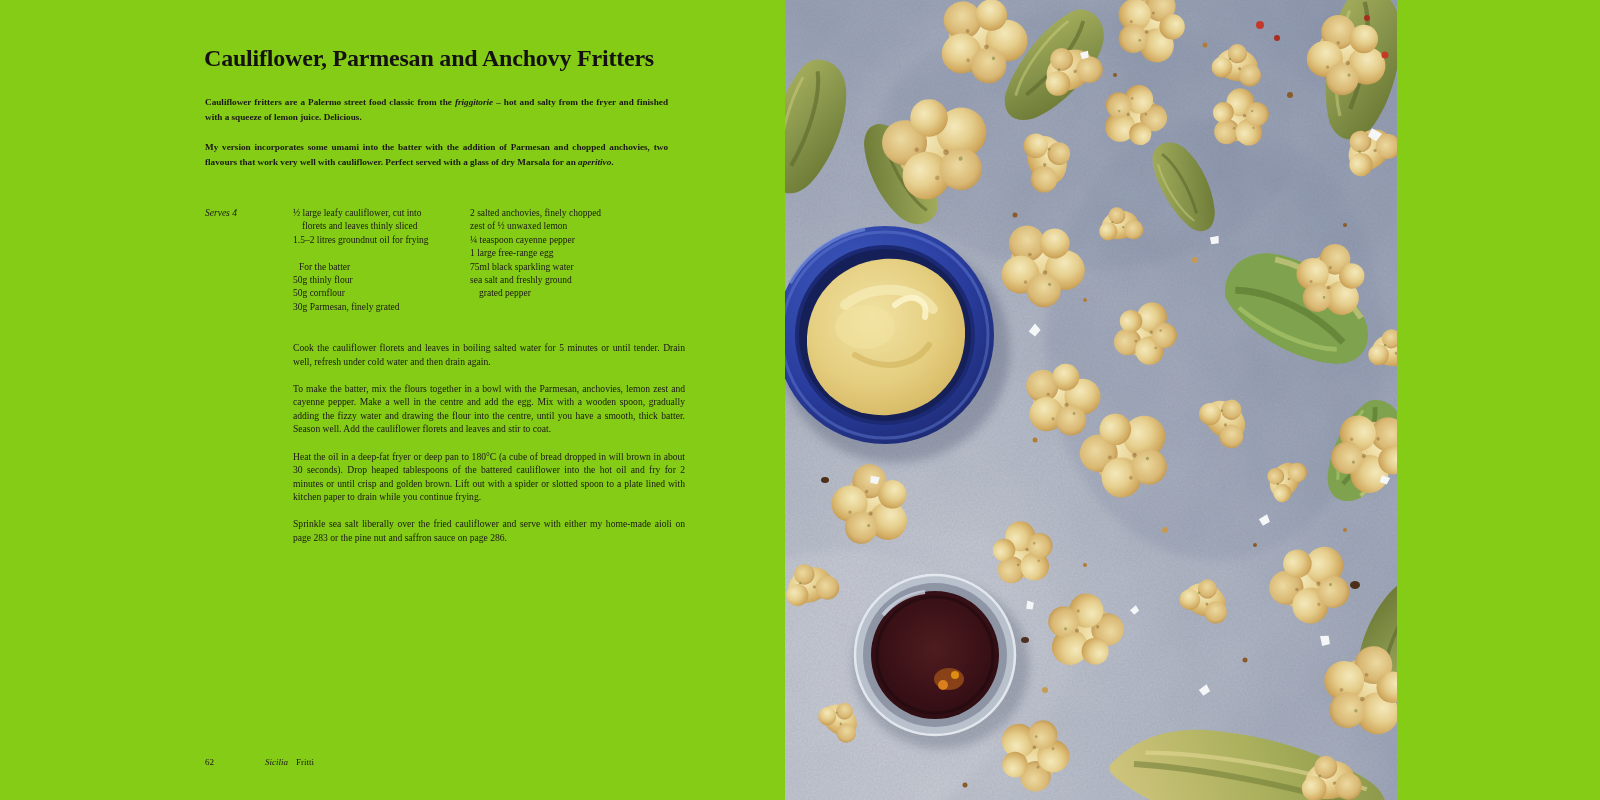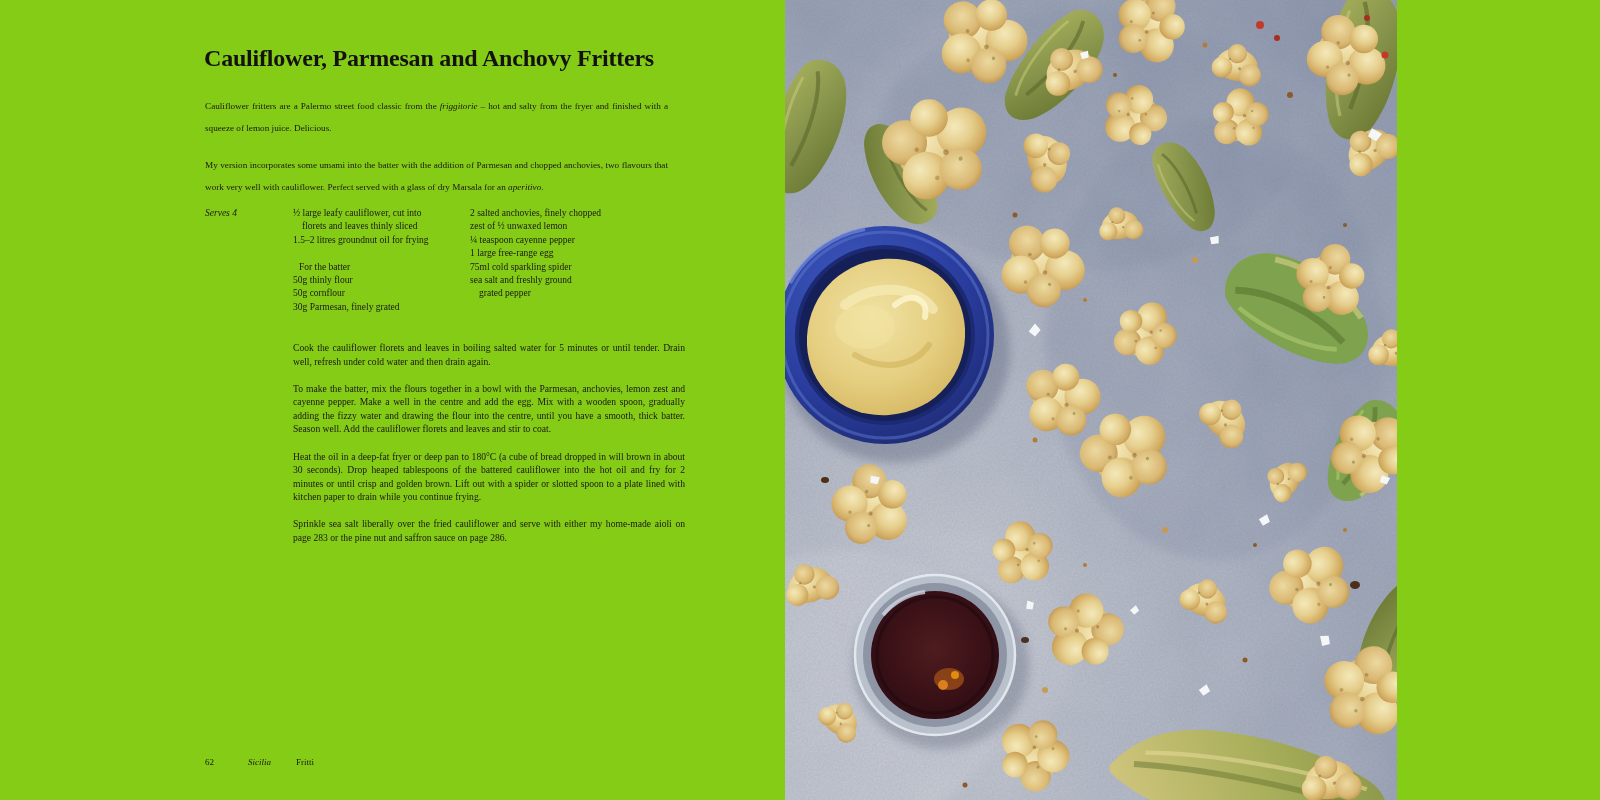--- a/index.html
+++ b/index.html
@@ -2,42 +2,42 @@
 <html><head>
 <meta charset="utf-8">
 <style>
   html,body{margin:0;padding:0;background:#ffffff;}
   body{width:1600px;height:800px;font-family:"Liberation Serif",serif;color:#241f1a;}
   .spread{position:relative;width:1600px;height:800px;background:#84cc16;overflow:hidden;}
 
   .title{position:absolute;left:204px;top:45px;margin:0;font-size:24px;font-weight:700;
          letter-spacing:-0.2px;color:#141110;white-space:nowrap;}
 
-  .intro{position:absolute;left:205px;top:95px;width:463px;font-weight:400;
-         font-size:9.2px;line-height:22px;text-align:justify;color:#1b1714;}
+  .intro{position:absolute;left:205px;top:95px;width:463px;font-weight:700;
+         font-size:9.2px;line-height:15px;text-align:justify;color:#1b1714;}
   .intro p{margin:0 0 15px 0;}
   .intro i{font-style:italic;}
 
   .serves{position:absolute;left:205px;top:208px;font-style:italic;font-size:9.5px;color:#1b1714;}
 
   .ing{position:absolute;top:207px;font-size:9.5px;line-height:13.4px;color:#1b1714;}
   .ing div{white-space:nowrap;}
   .ing.c1{left:293px;}
   .ing.c2{left:470px;}
   .ing .gap{margin-top:13.4px;margin-left:6px;}
   .ind{padding-left:9px;}
 
   .method{position:absolute;left:293px;top:341px;width:392px;font-size:9.6px;
           line-height:13.6px;text-align:justify;color:#1b1714;}
   .method p{margin:0 0 13.5px 0;}
 
   .footer{position:absolute;left:205px;top:757px;height:14px;width:200px;font-size:9px;color:#1b1714;}
   .footer span{position:absolute;top:0;}
   .footer .num{left:0;}
-  .footer .bk{left:43px;font-style:italic;}
+  .footer .bk{left:60px;font-style:italic;}
   .footer .ch{left:91px;}
 
   .photo{position:absolute;left:785px;top:0;width:612px;height:800px;display:block;}
 </style>
 </head>
 <body>
 
 <div class="spread">
 
   <h1 class="title">Cauliflower, Parmesan and Anchovy Fritters</h1>
@@ -57,21 +57,21 @@
     <div>50g thinly flour</div>
     <div>50g cornflour</div>
     <div>30g Parmesan, finely grated</div>
   </div>
 
   <div class="ing c2">
     <div>2 salted anchovies, finely chopped</div>
     <div>zest of ½ unwaxed lemon</div>
     <div>¼ teaspoon cayenne pepper</div>
     <div>1 large free-range egg</div>
-    <div>75ml cold sparkling spider</div>
+    <div>75ml black sparkling water</div>
     <div>sea salt and freshly ground</div>
     <div class="ind">grated pepper</div>
   </div>
 
   <div class="method">
     <p>Cook the cauliflower florets and leaves in boiling salted water for 5 minutes or until tender. Drain well, refresh under cold water and then drain again.</p>
     <p>To make the batter, mix the flours together in a bowl with the Parmesan, anchovies, lemon zest and cayenne pepper. Make a well in the centre and add the egg. Mix with a wooden spoon, gradually adding the fizzy water and drawing the flour into the centre, until you have a smooth, thick batter. Season well. Add the cauliflower florets and leaves and stir to coat.</p>
     <p>Heat the oil in a deep-fat fryer or deep pan to 180°C (a cube of bread dropped in will brown in about 30 seconds). Drop heaped tablespoons of the battered cauliflower into the hot oil and fry for 2 minutes or until crisp and golden brown. Lift out with a spider or slotted spoon to a plate lined with kitchen paper to drain while you continue frying.</p>
     <p>Sprinkle sea salt liberally over the fried cauliflower and serve with either my home-made aioli on page 283 or the pine nut and saffron sauce on page 286.</p>
   </div>

